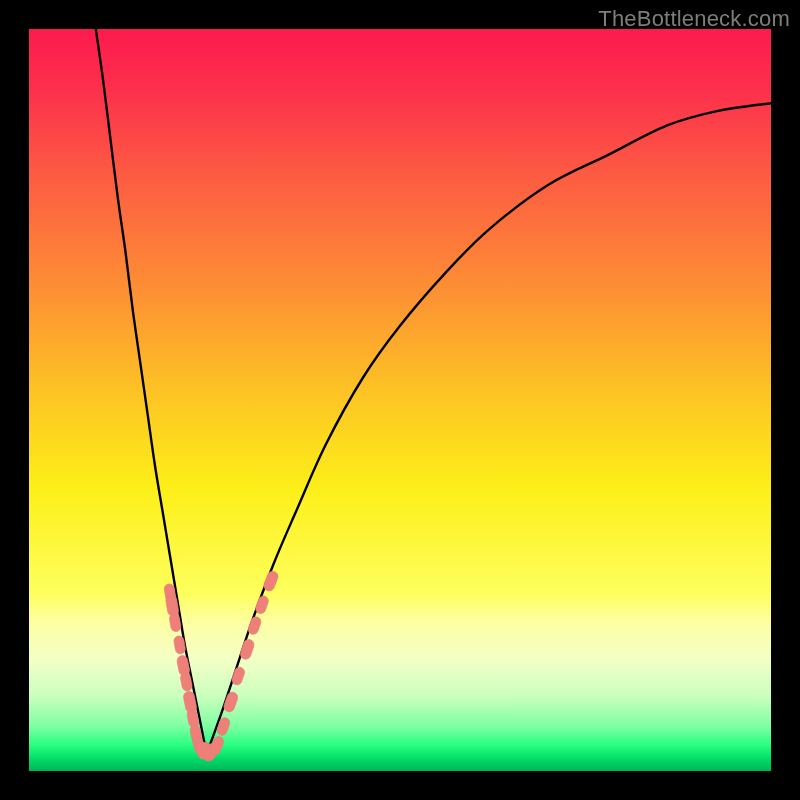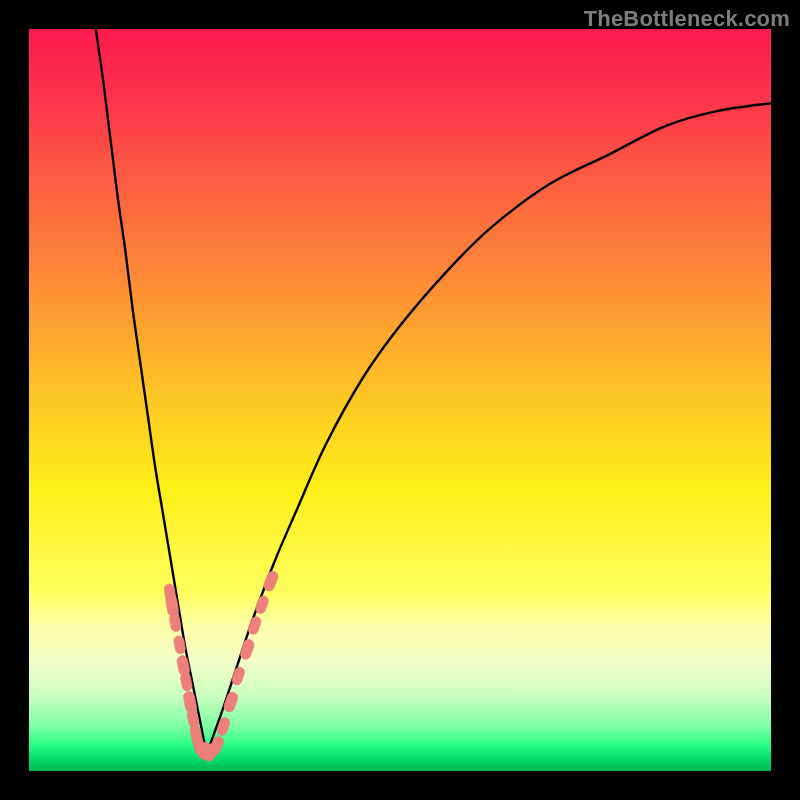--- a/index.html
+++ b/index.html
@@ -31,21 +31,21 @@
     width: 742px;
     height: 742px;
     display: block;
   }
   .watermark {
     position: absolute;
     top: 6px;
     right: 10px;
     color: #7d7d7d;
     font-size: 22px;
-    font-weight: 700;
+    font-weight: 400;
     letter-spacing: 0.2px;
     z-index: 5;
     user-select: none;
   }
 </style>
 </head>
 <body>
 
 <div class="frame">
 

